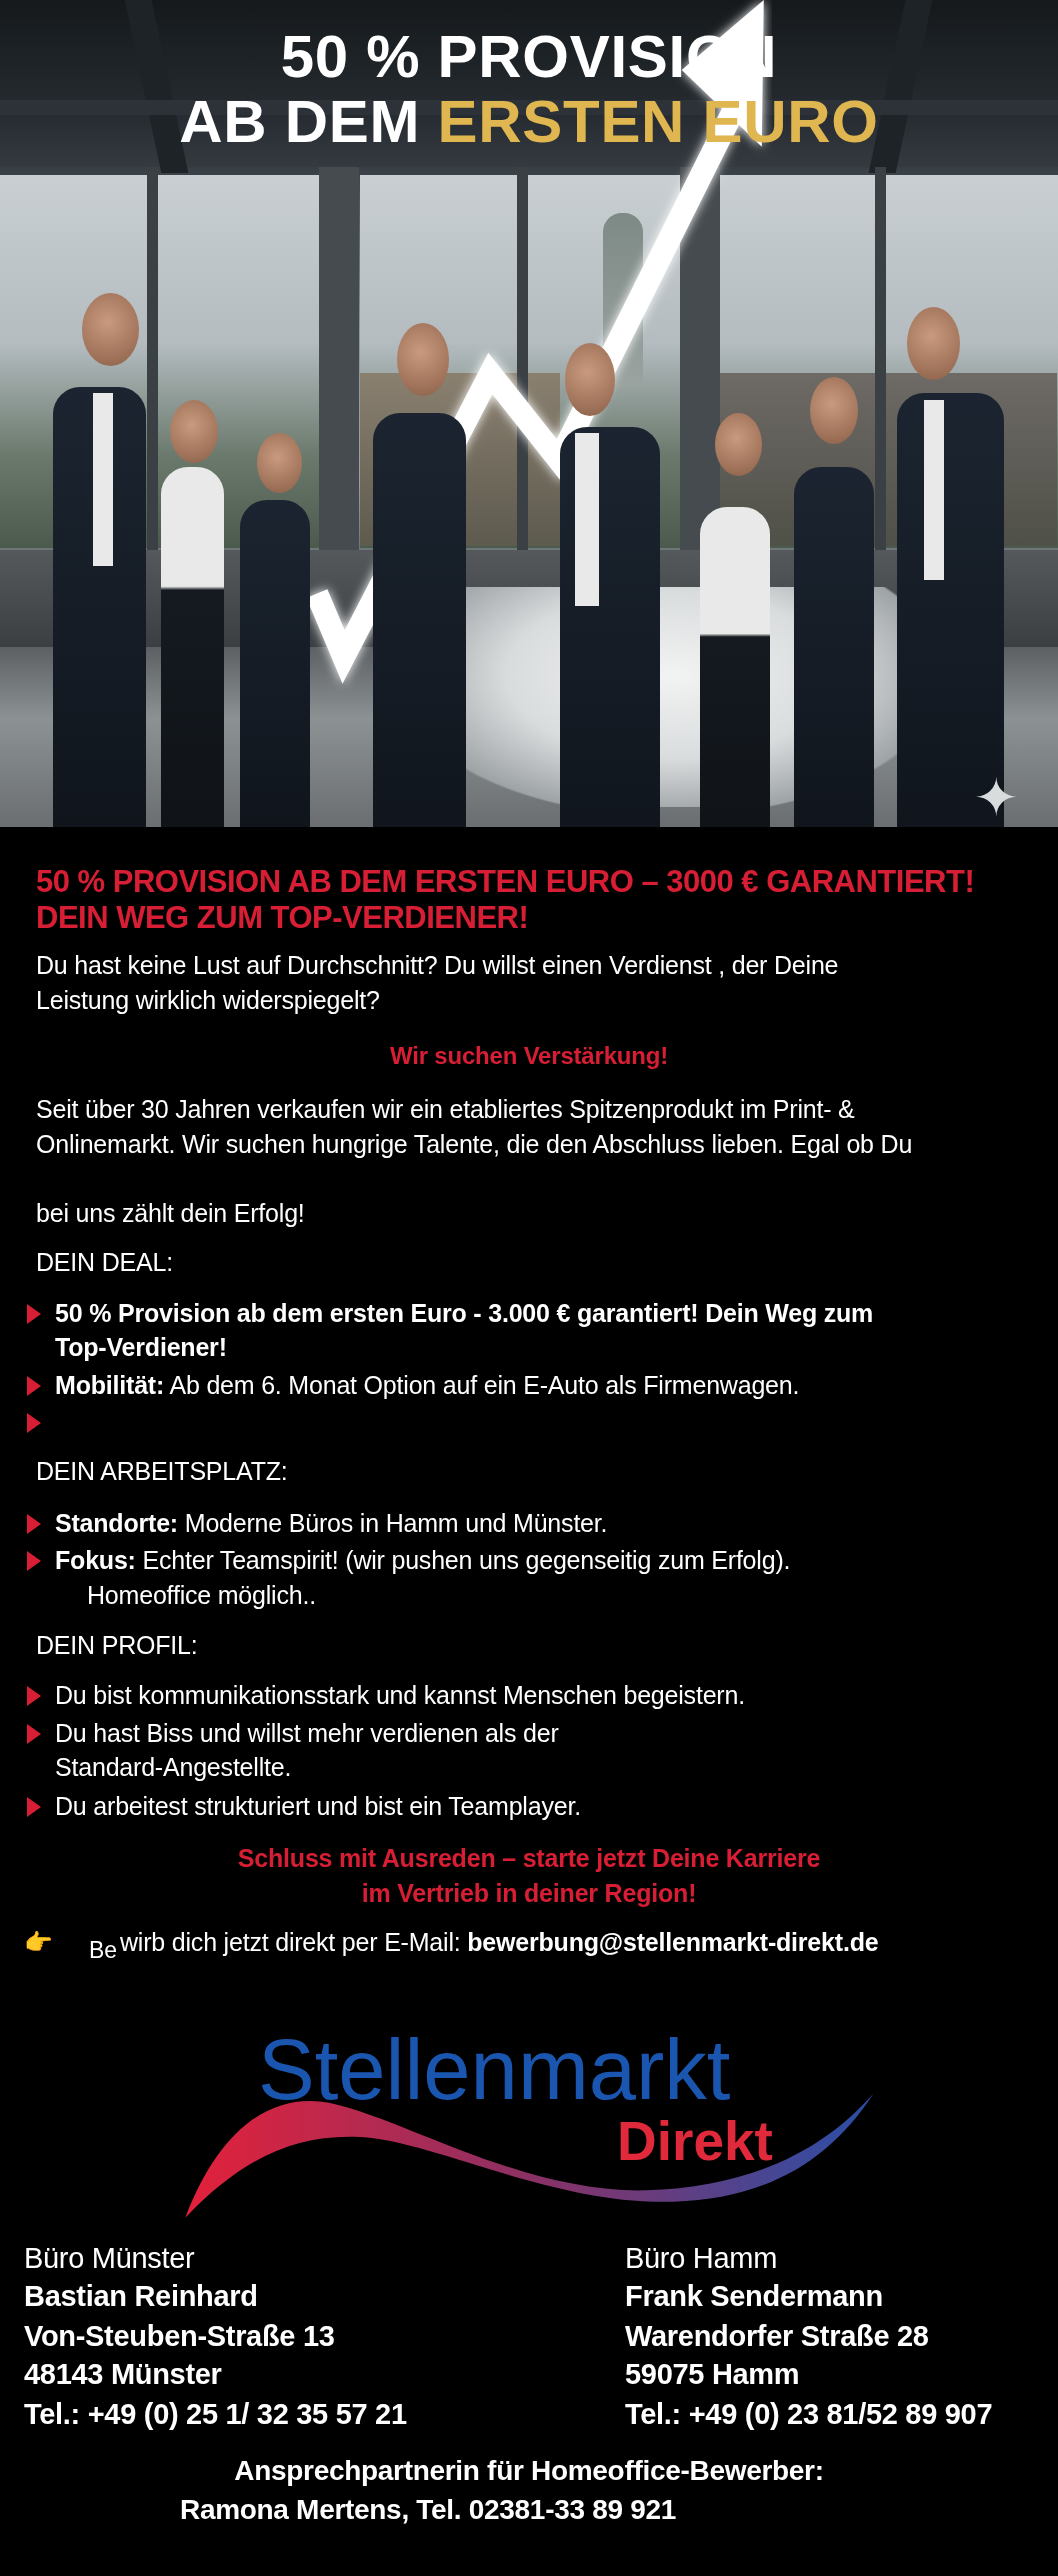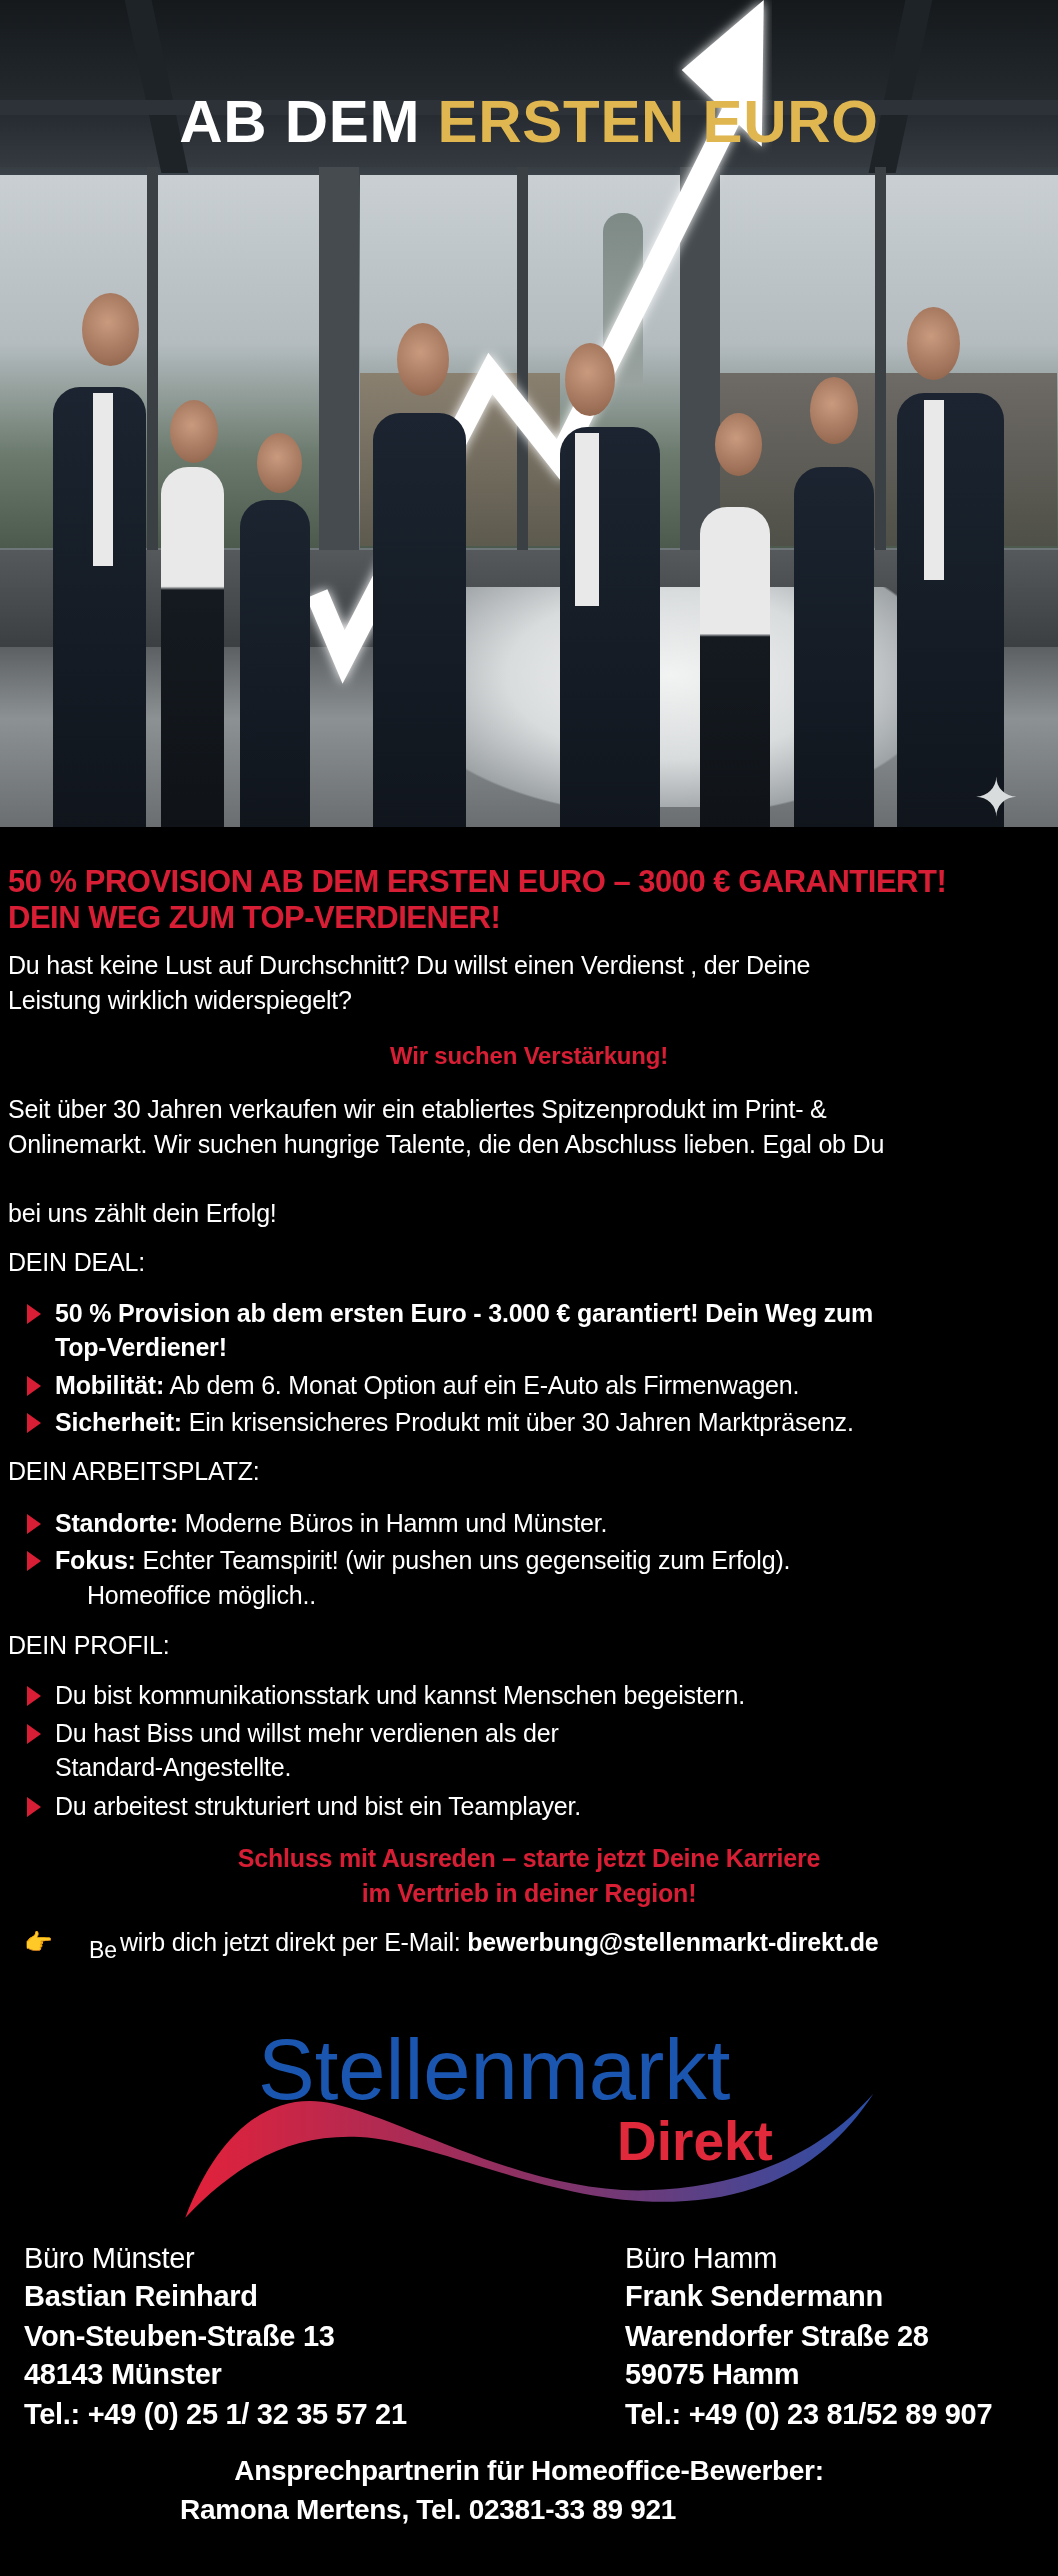--- a/index.html
+++ b/index.html
@@ -18,21 +18,21 @@
   .buildings{position:absolute;top:373px;height:173px;background:linear-gradient(180deg,#8a8070,#5d5a4e);}
   .car{position:absolute;left:460px;top:587px;width:467px;height:220px;background:radial-gradient(ellipse at 45% 40%,#f2f3f3 0%,#d9dcdd 45%,#9ea3a6 75%,transparent 76%);}
   .arrow{position:absolute;left:0;top:0;width:1058px;height:827px;}
   .person{position:absolute;border-radius:27px 27px 4px 4px;background:linear-gradient(180deg,#1b2430,#10151c);}
   .head{position:absolute;border-radius:50%;background:radial-gradient(circle at 45% 40%,#c99a7e,#8a5e47);}
   .shirt{position:absolute;background:#e9e9e9;}
   .sparkle{position:absolute;left:974px;top:771px;font-size:53px;color:#d8dcdd;line-height:1;}
   .hero-title{position:absolute;left:0;width:1058px;text-align:center;color:#fff;font-weight:700;font-size:60px;letter-spacing:0.7px;line-height:1;}
   .hero-title .gold{color:#e0b650;}
   
-  .ln{position:absolute;left:8px;color:#fff;font-size:25px;line-height:1.2;white-space:nowrap;letter-spacing:-0.2px;}
+  .ln{position:absolute;left:36px;color:#fff;font-size:25px;line-height:1.2;white-space:nowrap;letter-spacing:-0.2px;}
   .red{color:#d81e34;}
   .b{font-weight:700;}
   .headline{font-size:31px;font-weight:700;letter-spacing:-0.5px;}
   .center{left:0;width:1058px;text-align:center;}
   .bullet{position:absolute;left:27px;width:0;height:0;border-top:10px solid transparent;border-bottom:10px solid transparent;border-left:14.7px solid #d81e34;}
   .bl{left:55px;}
   .emoji{position:absolute;left:24px;top:1931px;font-size:23px;line-height:1;}
   .be{position:absolute;left:89px;top:1939px;color:#fff;font-size:23px;line-height:1;}
   
   .logo{position:absolute;left:180px;top:2027px;width:700px;height:200px;}
@@ -107,20 +107,21 @@
 
     <div class="person" style="left:794px;top:467px;width:80px;height:373px;"></div>
     <div class="head" style="left:810px;top:377px;width:48px;height:67px;"></div>
 
     <div class="person" style="left:897px;top:393px;width:107px;height:453px;"></div>
     <div class="shirt" style="left:924px;top:400px;width:20px;height:180px;"></div>
     <div class="head" style="left:907px;top:307px;width:53px;height:73px;"></div>
 
     <div class="sparkle">✦</div>
 
+    <div class="hero-title" style="top:27px;">50 % PROVISION</div>
     <div class="hero-title" style="top:92px;">
       <span>AB DEM </span><span class="gold">ERSTEN EURO</span>
     </div>
   </div>
 
   <div class="ln red headline" style="top:863px;">50 % PROVISION AB DEM ERSTEN EURO – 3000 € GARANTIERT!</div>
   <div class="ln red headline" style="top:899px;">DEIN WEG ZUM TOP-VERDIENER!</div>
 
   <div class="ln" style="top:950px;">Du hast keine Lust auf Durchschnitt? Du willst einen Verdienst , der Deine</div>
   <div class="ln" style="top:985px;">Leistung wirklich widerspiegelt?</div>
@@ -131,21 +132,20 @@
   <div class="ln" style="top:1129px;">Onlinemarkt. Wir suchen hungrige Talente, die den Abschluss lieben. Egal ob Du</div>
   <div class="ln" style="top:1198px;">bei uns zählt dein Erfolg!</div>
 
   <div class="ln" style="top:1247px;">DEIN DEAL:</div>
   <div class="bullet" style="top:1304px;"></div>
   <div class="ln bl b" style="top:1298px;">50 % Provision ab dem ersten Euro - 3.000 € garantiert! Dein Weg zum</div>
   <div class="ln bl b" style="top:1332px;">Top-Verdiener!</div>
   <div class="bullet" style="top:1376px;"></div>
   <div class="ln bl" style="top:1370px;"><span class="b">Mobilität:</span><span> Ab dem 6. Monat Option auf ein E-Auto als Firmenwagen.</span></div>
   <div class="bullet" style="top:1413px;"></div>
-  <div class="ln bl" style="top:1407px;"><span class="b">Sicherheit:</span><span> Ein krisensicheres Produkt mit über 30 Jahren Marktpräsenz.</span></div>
 
   <div class="ln" style="top:1456px;">DEIN ARBEITSPLATZ:</div>
   <div class="bullet" style="top:1514px;"></div>
   <div class="ln bl" style="top:1508px;"><span class="b">Standorte:</span><span> Moderne Büros in Hamm und Münster.</span></div>
   <div class="bullet" style="top:1551px;"></div>
   <div class="ln bl" style="top:1545px;"><span class="b">Fokus:</span><span> Echter Teamspirit! (wir pushen uns gegenseitig zum Erfolg).</span></div>
   <div class="ln bl" style="top:1580px;margin-left:32px;">Homeoffice möglich..</div>
 
   <div class="ln" style="top:1630px;">DEIN PROFIL:</div>
   <div class="bullet" style="top:1686px;"></div>

